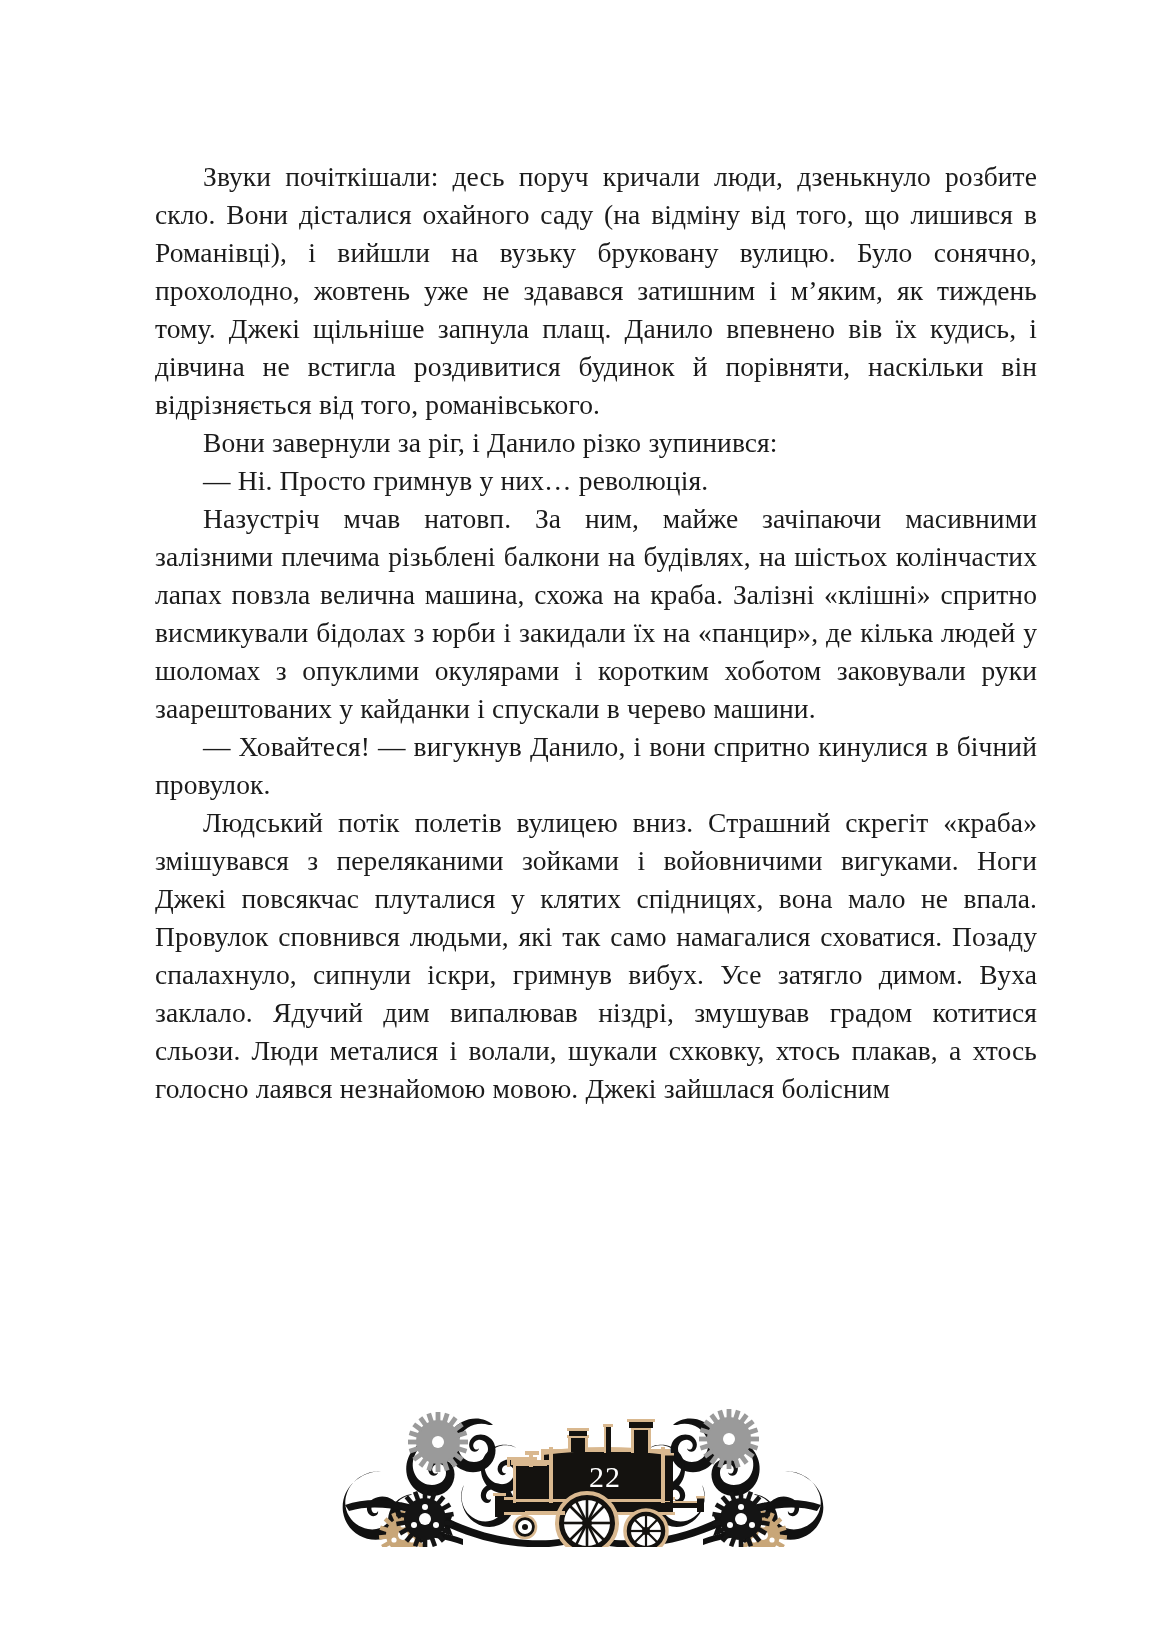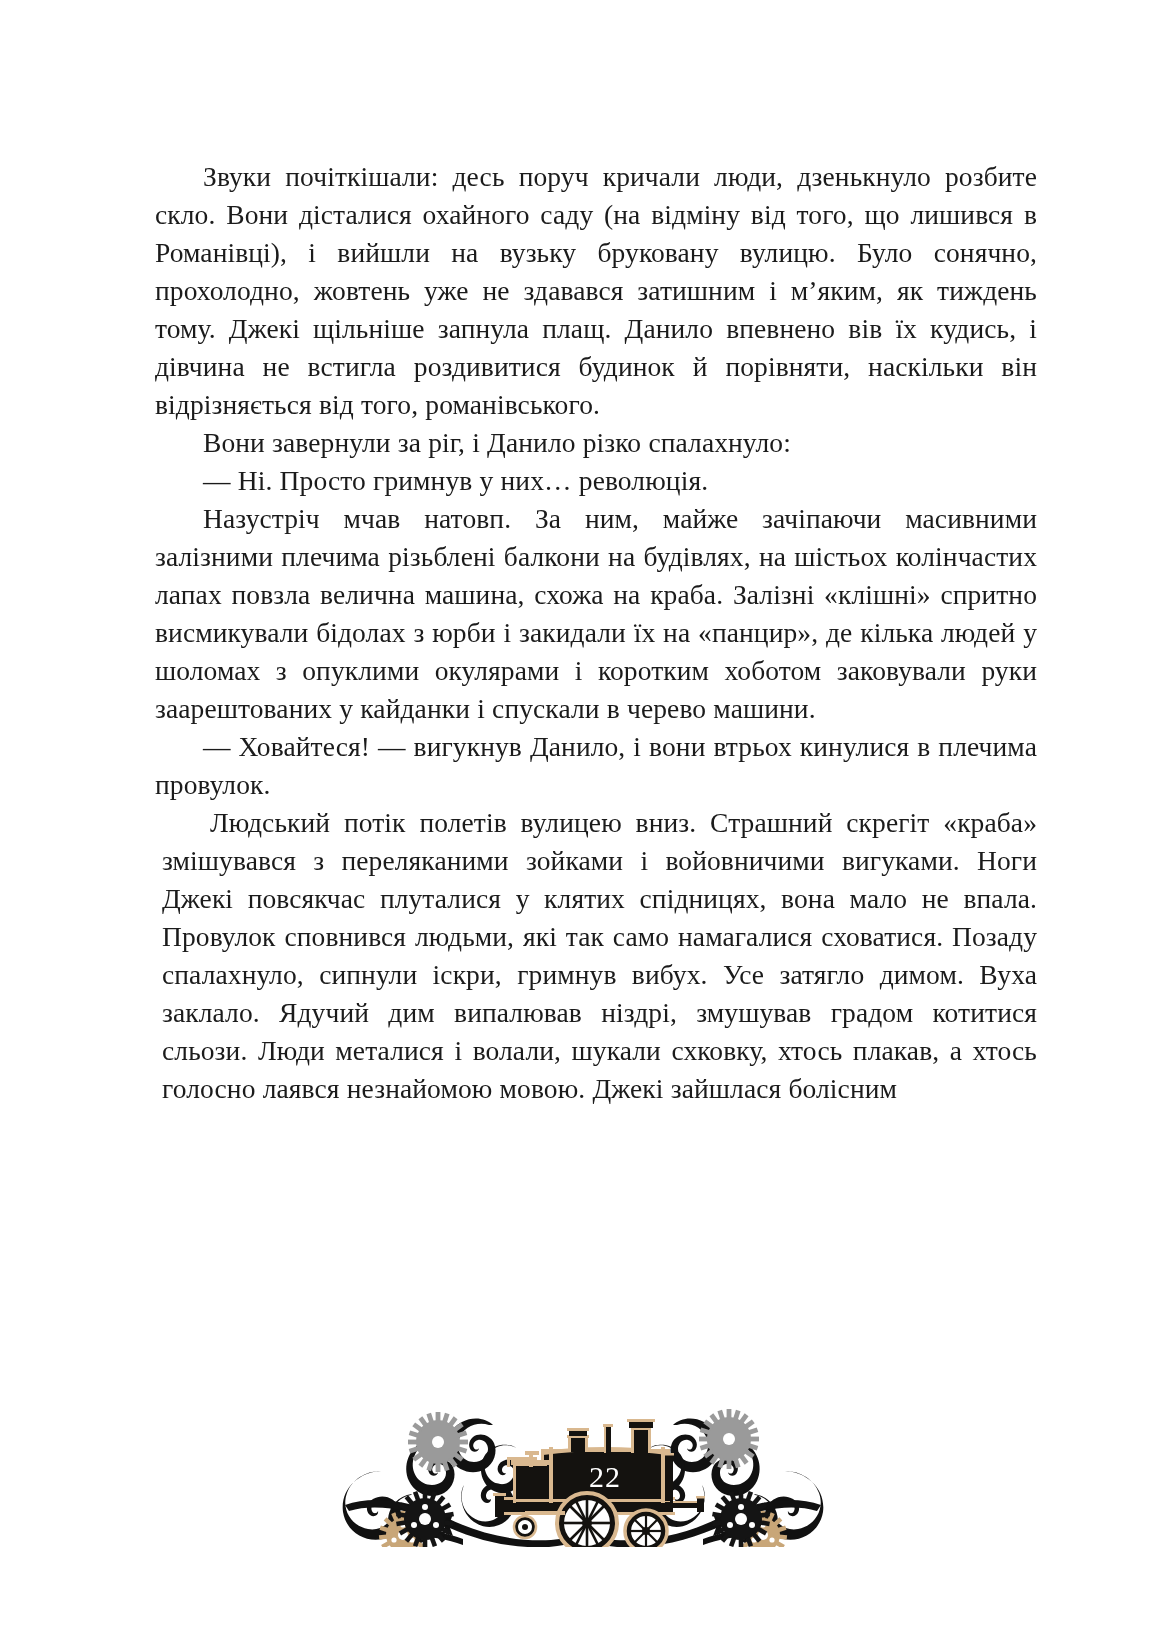--- a/index.html
+++ b/index.html
@@ -42,21 +42,20 @@
 
   .text-block p {
     margin: 0;
     text-indent: 48px;
     hyphens: manual;
   }
 
   
   .text-block p:last-child {
     text-align: justify;
-    margin-left: 7px;
   }
 
   .ornament-wrap {
     position: absolute;
     left: 0;
     top: 1372px;
     width: 1166px;
     height: 180px;
     display: flex;
     align-items: center;
@@ -74,24 +73,24 @@
     letter-spacing: 1px;
   }
 </style>
 </head>
 <body>
 
 <div class="page">
 
   <div class="text-block">
     <p>Звуки почіткішали: десь поруч кричали люди, дзенькнуло розбите скло. Вони дісталися охайного саду (на відміну від того, що лишився в Романівці), і вийшли на вузьку бруковану вулицю. Було сонячно, прохолодно, жовтень уже не здавався затишним і м’яким, як тиждень тому. Джекі щільніше запнула плащ. Данило впевнено вів їх кудись, і дівчина не встигла роздивитися будинок й порівняти, наскільки він відрізняється від того, романівського.</p>
-    <p>Вони завернули за ріг, і Данило різко спалахнуло:</p>
+    <p>Вони завернули за ріг, і Данило різко зупинився:</p>
     <p>— Ні. Просто гримнув у них… революція.</p>
     <p>Назустріч мчав натовп. За ним, майже зачіпаючи масивними залізними плечима різьблені балкони на будівлях, на шістьох колінчастих лапах повзла велична машина, схожа на краба. Залізні «клішні» спритно висмикували бідолах з юрби і закидали їх на «панцир», де кілька людей у шоломах з опуклими окулярами і коротким хоботом заковували руки заарештованих у кайданки і спускали в черево машини.</p>
-    <p>— Ховайтеся! — вигукнув Данило, і вони втрьох кинулися в плечима провулок.</p>
+    <p>— Ховайтеся! — вигукнув Данило, і вони спритно кинулися в бічний провулок.</p>
     <p>Людський потік полетів вулицею вниз. Страшний скрегіт «краба» змішувався з переляканими зойками і войовничими вигуками. Ноги Джекі повсякчас плуталися у клятих спідницях, вона мало не впала. Провулок сповнився людьми, які так само намагалися сховатися. Позаду спалахнуло, сипнули іскри, гримнув вибух. Усе затягло димом. Вуха заклало. Ядучий дим випалював ніздрі, змушував градом котитися сльози. Люди металися і волали, шукали схковку, хтось плакав, а хтось голосно лаявся незнайомою мовою. Джекі зайшлася болісним</p>
   </div>
 
   <div class="ornament-wrap">
     <svg class="ornament-svg" width="640" height="170" viewBox="0 0 640 170" xmlns="http://www.w3.org/2000/svg">
 
       <g fill="#111111">
         <path d="M226,48 C214,44 200,50 196,62 C192,74 200,85 211,85 C219,85 225,79 225,72 C225,66 220,62 215,63 C211,64 209,68 211,71 C212,73 215,73 216,71 C216,74 212,76 209,74 C205,71 205,64 210,60 C217,55 227,58 231,66 C235,75 231,87 222,92 C210,99 195,94 188,83 C180,70 185,52 199,45 C210,39 223,41 230,48 Z"></path>
         <path d="M175,62 C162,63 152,72 150,84 C148,97 157,108 169,108 C177,108 183,103 183,96 C183,90 179,86 174,87 C170,88 168,92 170,95 C171,97 174,97 175,95 C175,98 171,100 168,98 C164,95 164,88 169,84 C176,79 186,82 190,90 C194,99 190,111 181,116 C168,123 152,117 146,104 C139,89 146,70 162,64 C167,62 171,61 175,62 Z"></path>
         <path d="M255,72 C246,66 234,67 227,75 C219,84 220,97 229,104 C236,109 245,108 249,102 C253,97 252,91 247,89 C243,87 239,89 239,93 C239,95 241,97 243,96 C242,99 238,99 236,96 C233,92 235,86 240,84 C248,80 257,85 259,94 C261,105 253,115 242,116 C228,117 217,105 218,90 C219,76 231,66 245,68 C249,68 252,70 255,72 Z"></path>

